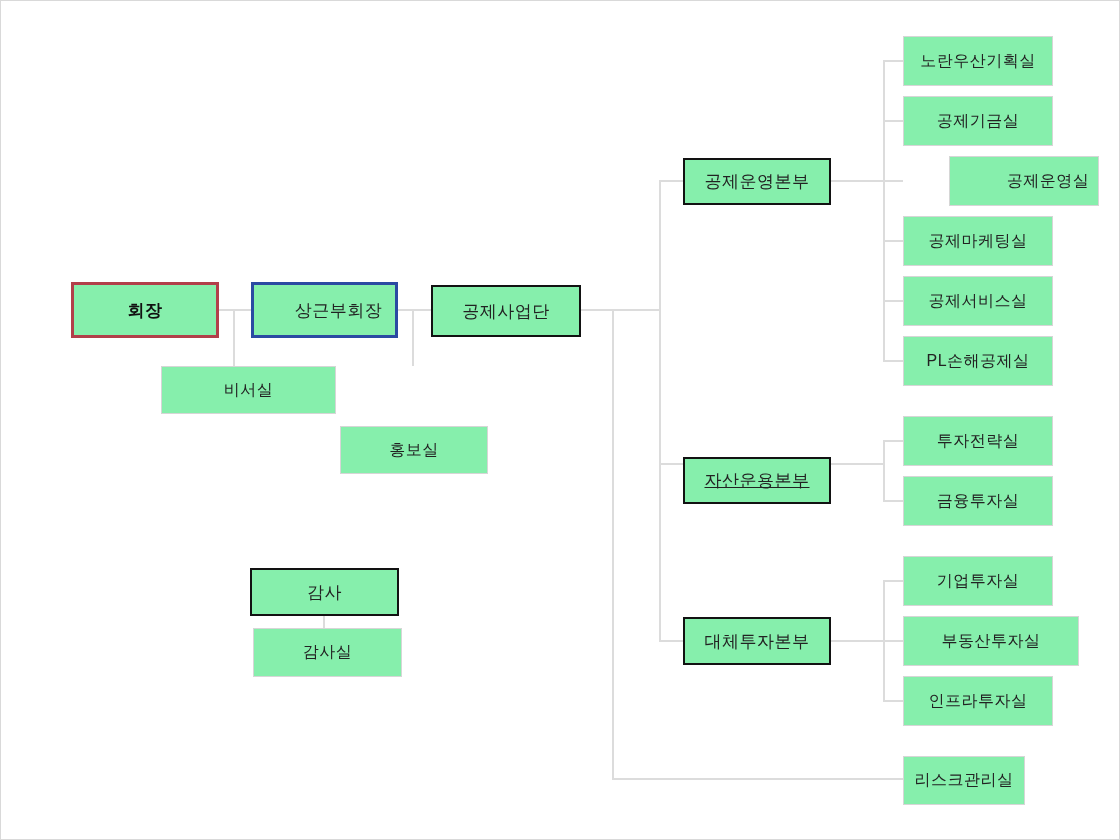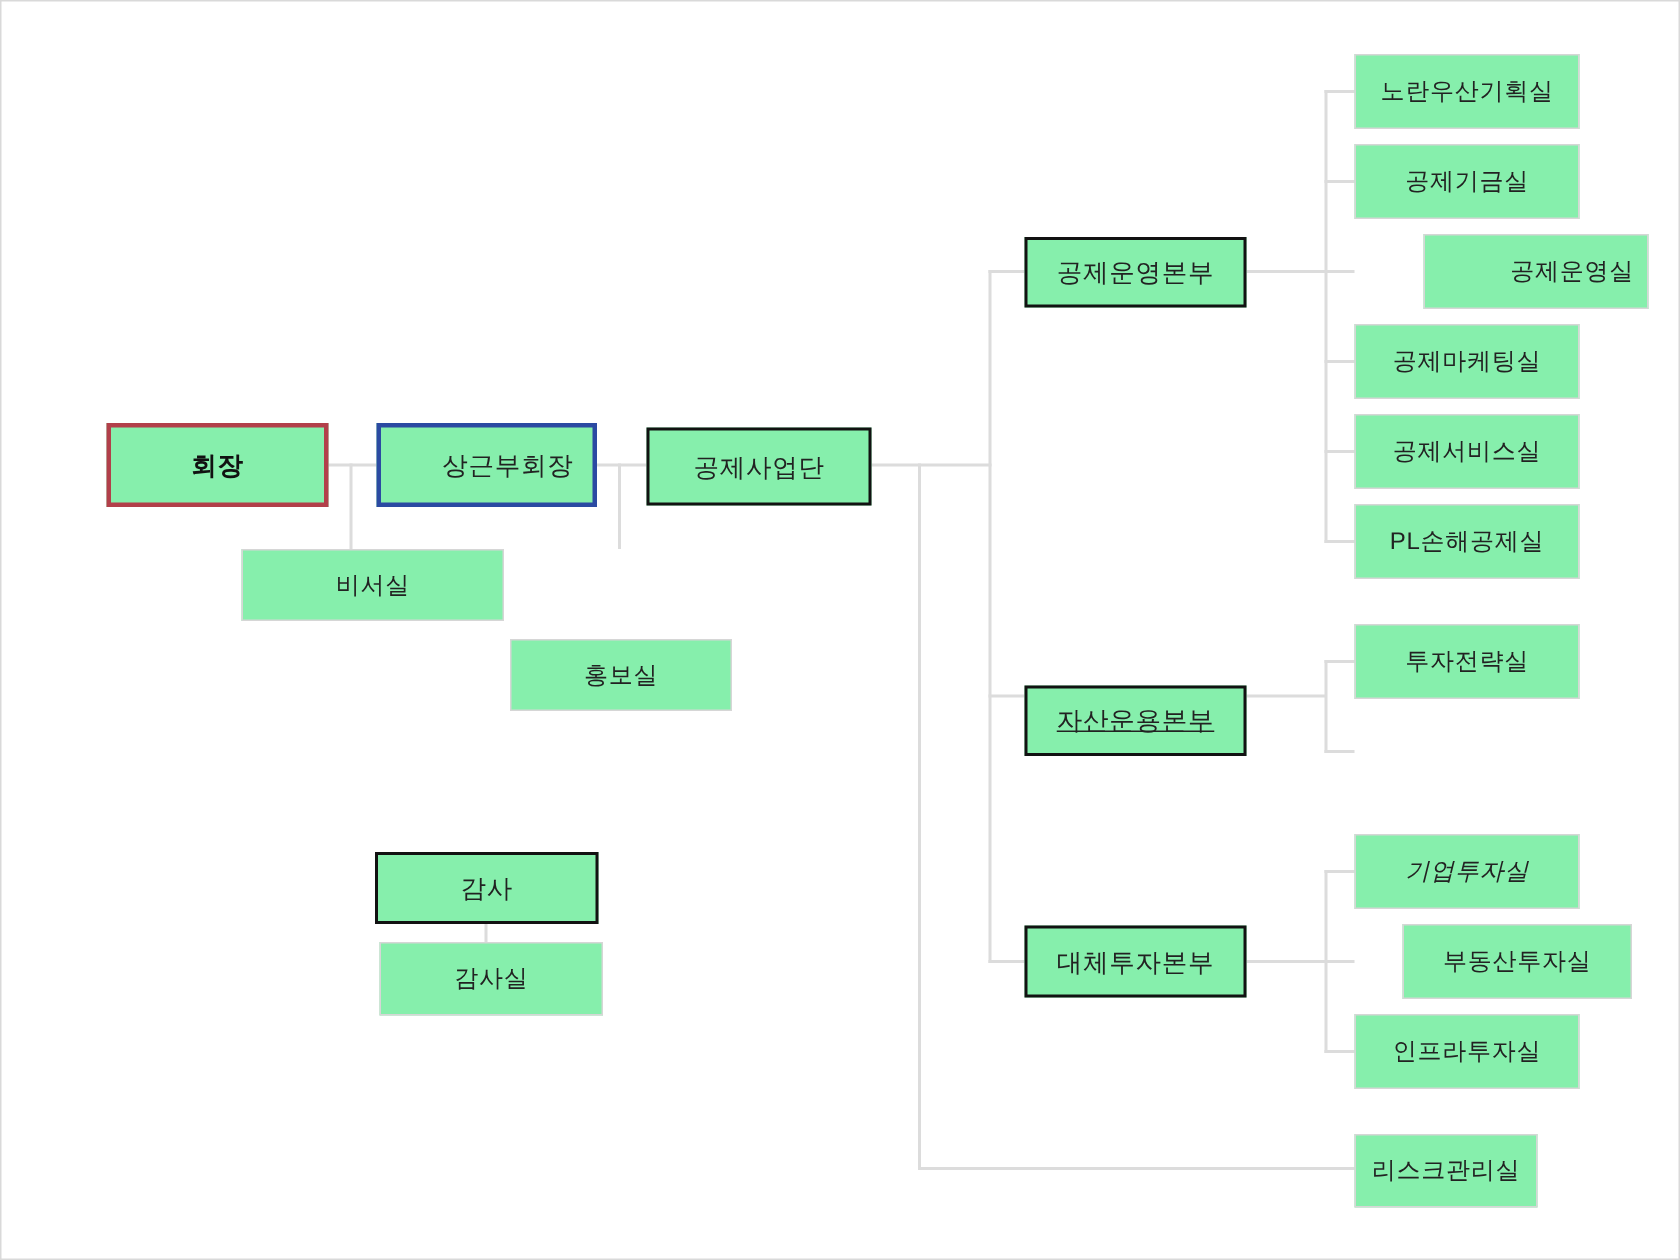--- a/index.html
+++ b/index.html
@@ -93,20 +93,21 @@
   <div class="node div" style="left:682px; top:616px; width:148px; height:48px;">대체투자본부</div>
 
   <div class="node dept" style="left:902px; top:35px;  width:150px; height:50px;">노란우산기획실</div>
   <div class="node dept" style="left:902px; top:95px;  width:150px; height:50px;">공제기금실</div>
   <div class="node dept" style="left:948px; top:155px; width:150px; height:50px;padding-left:48px;">공제운영실</div>
   <div class="node dept" style="left:902px; top:215px; width:150px; height:50px;">공제마케팅실</div>
   <div class="node dept" style="left:902px; top:275px; width:150px; height:50px;">공제서비스실</div>
   <div class="node dept" style="left:902px; top:335px; width:150px; height:50px;">PL손해공제실</div>
 
   <div class="node dept" style="left:902px; top:415px; width:150px; height:50px;">투자전략실</div>
+  <div class="node dept" style="left:902px; top:475px; width:150px; height:50px;">금융투자실</div>
 
-  <div class="node dept" style="left:902px; top:555px; width:150px; height:50px;font-style:italic;">기업투자실</div>
-  <div class="node dept" style="left:902px; top:615px; width:153px; height:50px;margin-left:32px;">부동산투자실</div>
+  <div class="node dept" style="left:902px; top:555px; width:150px; height:50px;">기업투자실</div>
+  <div class="node dept" style="left:902px; top:615px; width:176px; height:50px;">부동산투자실</div>
   <div class="node dept" style="left:902px; top:675px; width:150px; height:50px;">인프라투자실</div>
 
   <div class="node dept" style="left:902px; top:755px; width:122px; height:49px;">리스크관리실</div>
 
 </div>
 
 </body></html>

